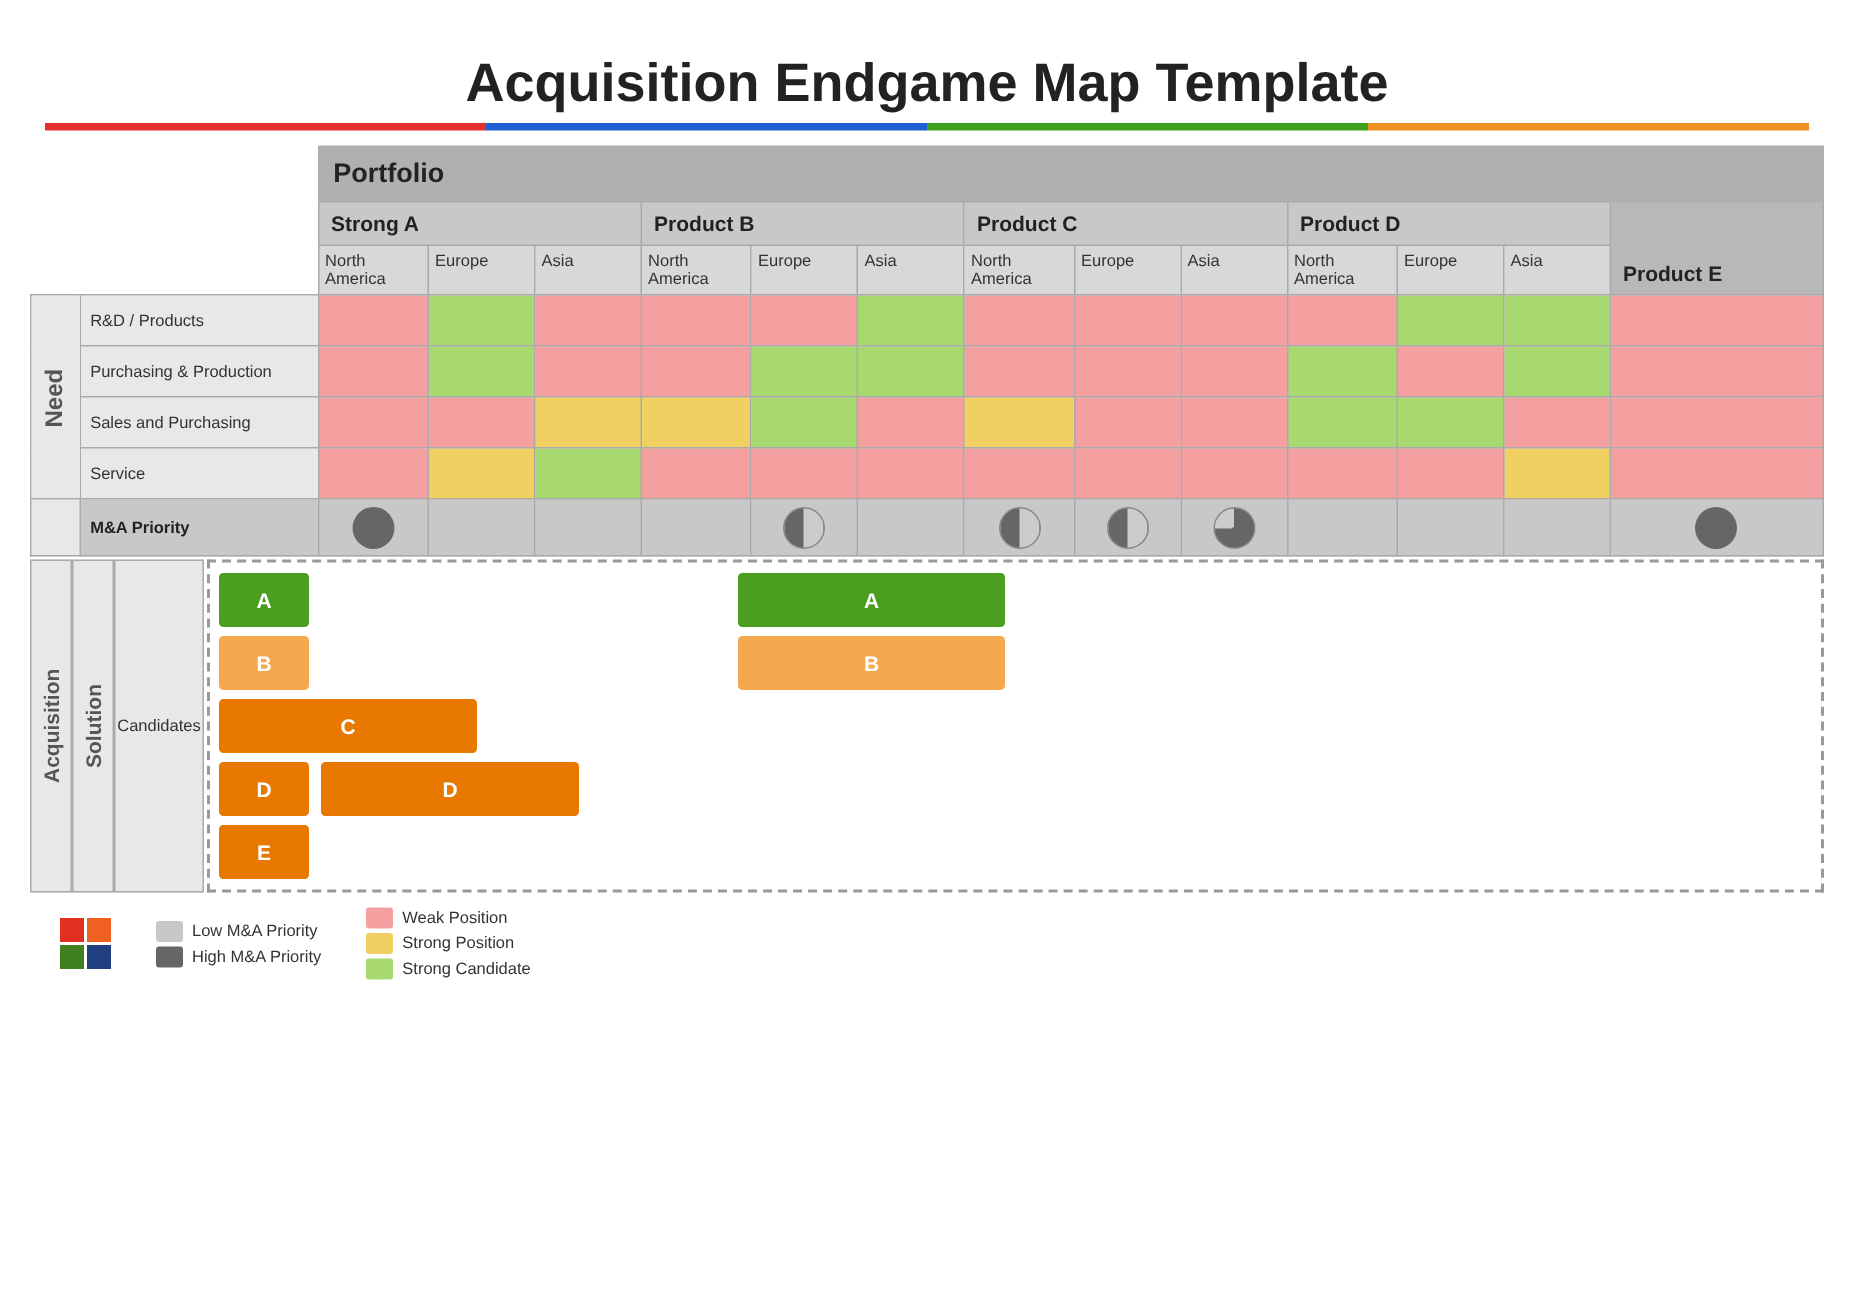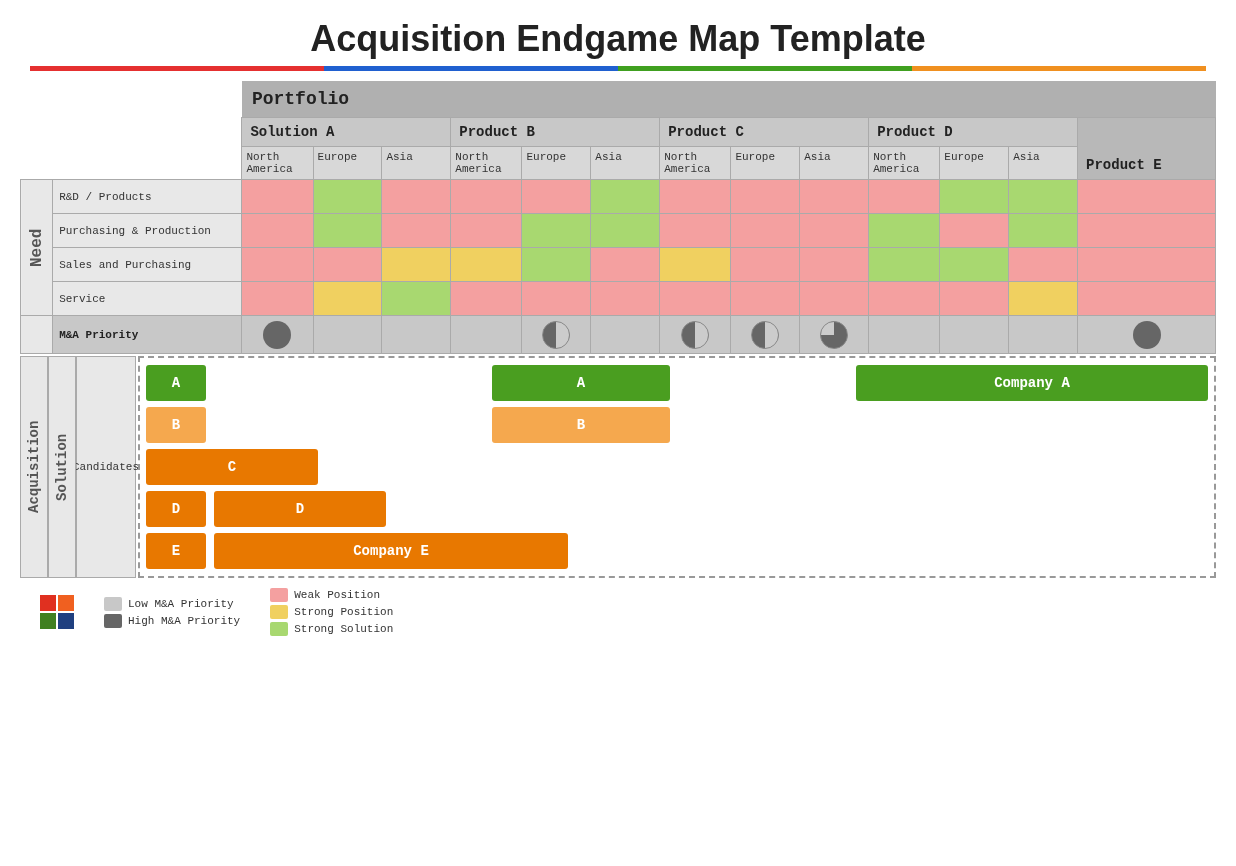--- a/index.html
+++ b/index.html
@@ -2,34 +2,33 @@
 <html><head>
   <meta charset="utf-8">
   <style>
     * { box-sizing: border-box; margin: 0; padding: 0; }
     body { font-family: Arial, sans-serif; background: #fff; width: 1236px; min-height: 866px; }
 
     .page-title {
       text-align: center;
       font-size: 36px;
       font-weight: bold;
-      padding: 18px 0 6px;
+      padding: 34px 0 6px;
       color: #222;
     }
 
     .color-bar {
       display: flex;
       height: 5px;
       margin: 0 30px 10px;
     }
     .color-bar-segment { flex: 1; }
 
     .main-container {
       margin: 0 20px;
-      font-family: Liberation Mono, monospace;
     }
 
     
     .header-portfolio {
       background: #b0b0b0;
       font-size: 18px;
       font-weight: bold;
       color: #222;
       padding: 8px 10px;
     }
@@ -225,21 +224,21 @@
       <col style="width:120px;">
     </colgroup>
 
     <thead>
       <tr>
         <td colspan="2" style="background:#fff; border:none;"></td>
         <td colspan="13" class="header-portfolio">Portfolio</td>
       </tr>
       <tr>
         <td colspan="2" style="background:#fff; border:none;"></td>
-        <td colspan="3" class="header-product">Solution A</td>
+        <td colspan="3" class="header-product">Strong A</td>
         <td colspan="3" class="header-product">Product B</td>
         <td colspan="3" class="header-product">Product C</td>
         <td colspan="3" class="header-product">Product D</td>
         <td class="header-product-e" rowspan="2" style="vertical-align:bottom;">Product E</td>
       </tr>
       <tr>
         <td colspan="2" style="background:#fff; border:none;"></td>
 
         <td class="header-region">North America</td>
         <td class="header-region">Europe</td>
@@ -381,21 +380,20 @@
         <div class="candidate-block block-green" style="width:60px;">A</div>
         <div style="width:108px;"></div>
 
         <div style="width:172px;"></div>
 
         <div class="candidate-block block-green" style="width:178px;">A</div>
         <div style="width:4px;"></div>
 
         <div style="width:172px;"></div>
 
-        <div class="candidate-block block-green" style="flex:1; margin-left:4px;">Company A</div>
       </div>
 
       <div class="candidate-row">
         <div class="candidate-block block-orange-light" style="width:60px;">B</div>
         <div style="width:108px;"></div>
 
         <div style="width:172px;"></div>
 
         <div class="candidate-block block-orange-light" style="width:178px;">B</div>
         <div style="width:4px;"></div>
@@ -420,21 +418,20 @@
 
         <div style="width:178px;"></div>
 
         <div style="flex:1;"></div>
       </div>
 
       <div class="candidate-row">
         <div class="candidate-block block-orange" style="width:60px;">E</div>
         <div style="width:4px;"></div>
 
-        <div class="candidate-block block-orange" style="width:354px;">Company E</div>
         <div style="flex:1;"></div>
       </div>
     </div>
   </div>
 
   <div class="footer">
 
     <div class="footer-logo">
       <div class="logo-squares">
         <div class="logo-sq logo-sq-red"></div>
@@ -460,17 +457,17 @@
       <div class="legend-item">
         <div class="legend-box leg-pink"></div>
         <span>Weak Position</span>
       </div>
       <div class="legend-item">
         <div class="legend-box leg-yellow"></div>
         <span>Strong Position</span>
       </div>
       <div class="legend-item">
         <div class="legend-box leg-lime"></div>
-        <span>Strong Solution</span>
+        <span>Strong Candidate</span>
       </div>
     </div>
   </div>
 </div>
 
 </body></html>

